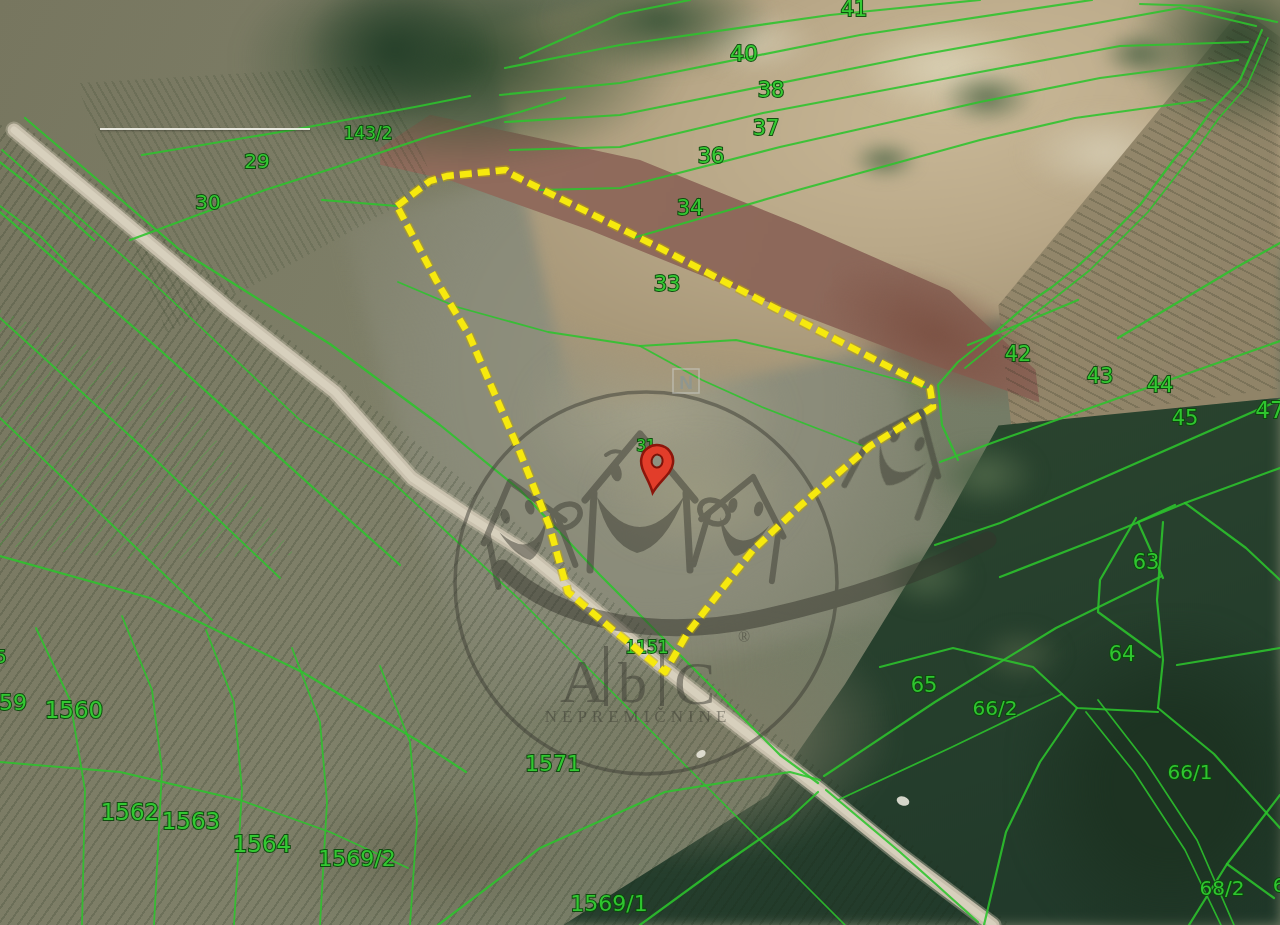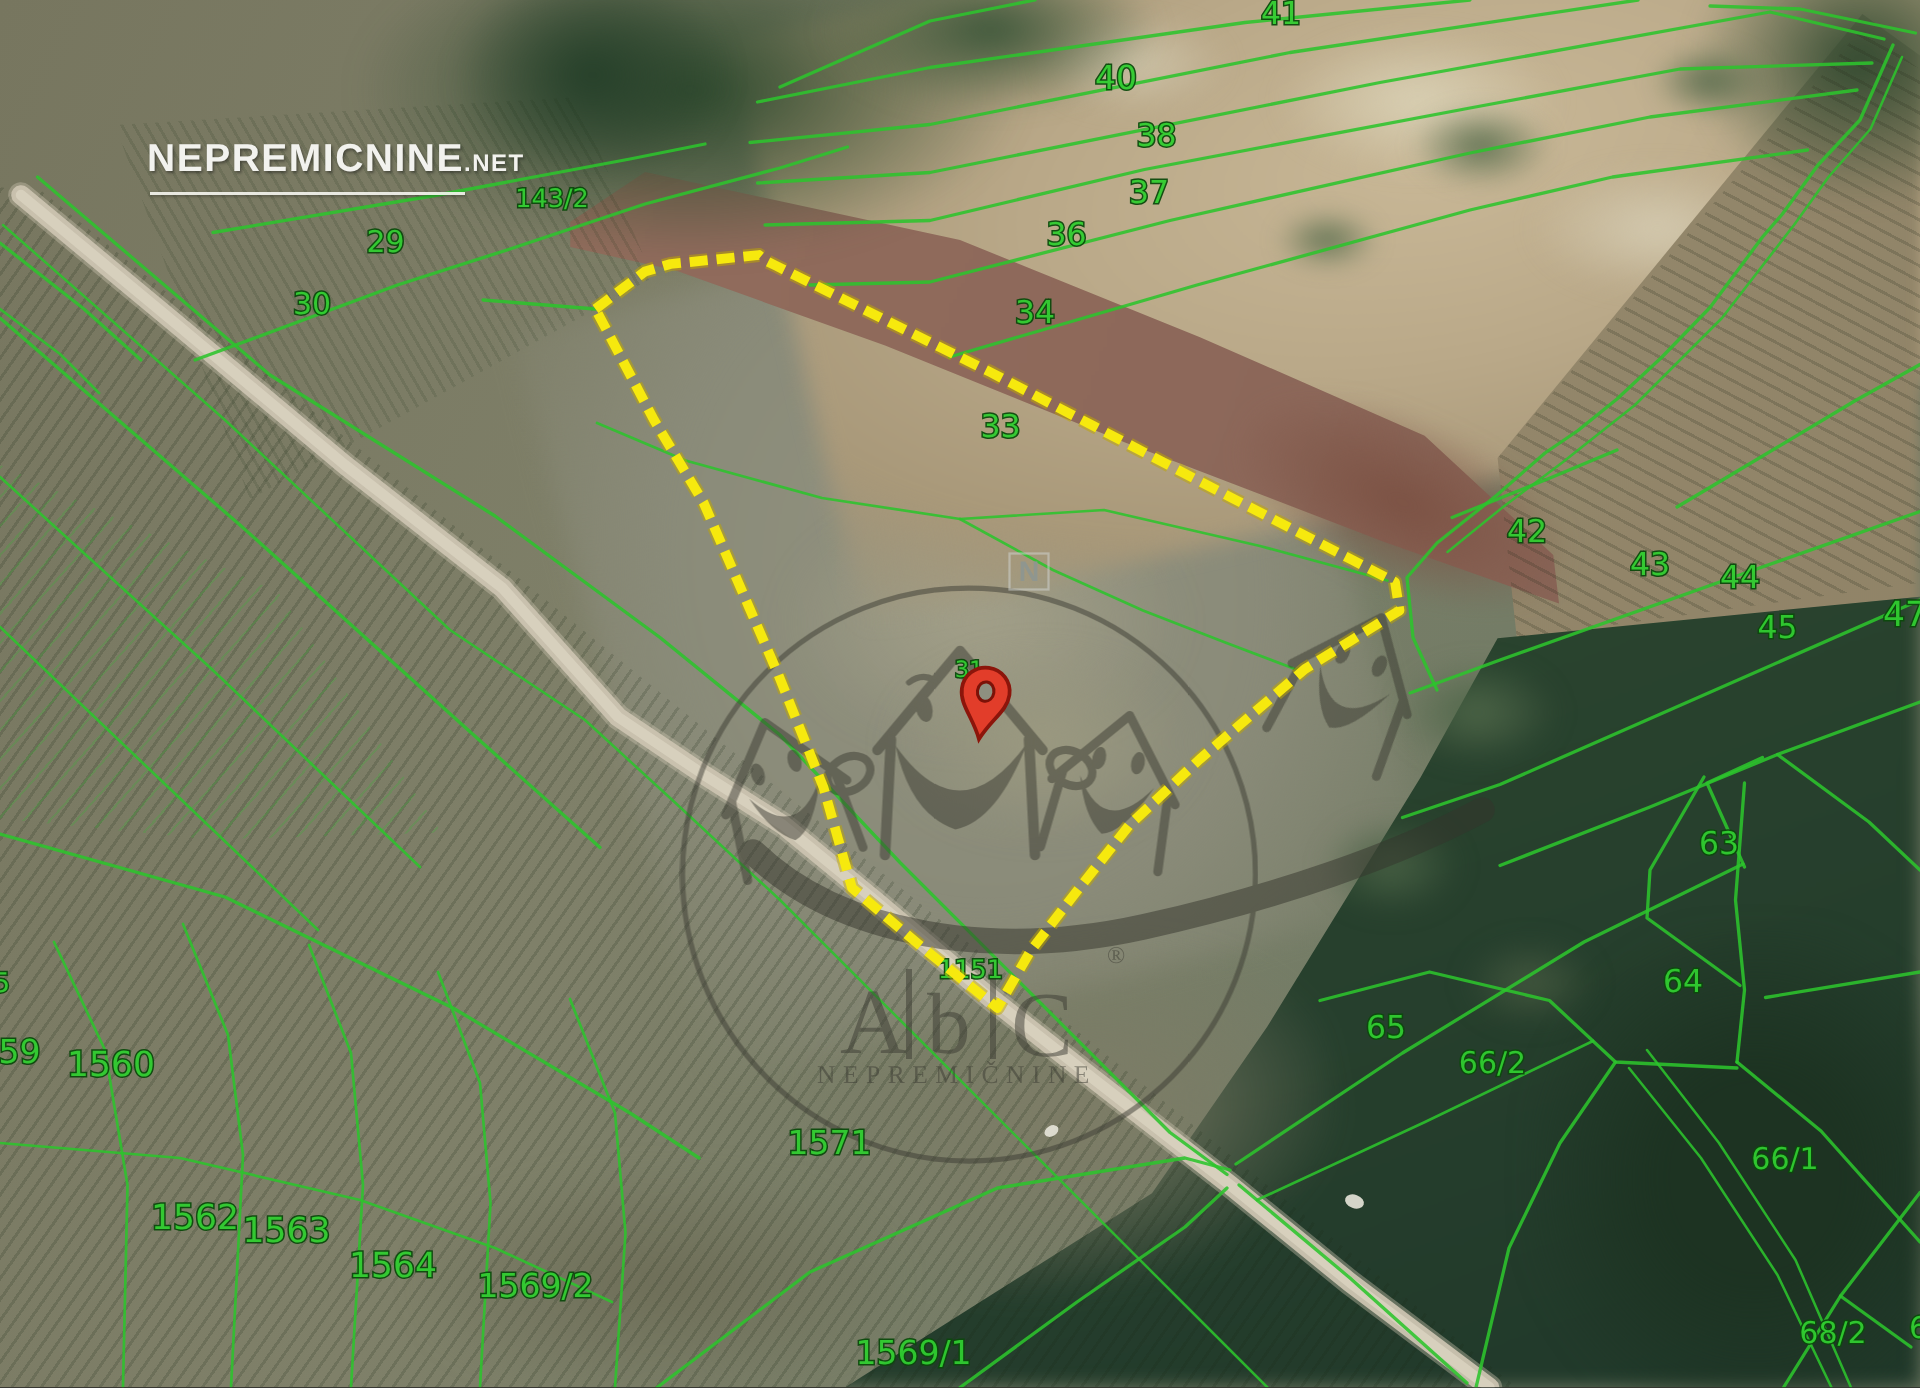--- a/index.html
+++ b/index.html
@@ -283,17 +283,14 @@
       <path d="M0,-24 C9,-24 16,-17 16,-8 C16,3 6,10 0,24 C-6,10 -16,3 -16,-8 C-16,-17 -9,-24 0,-24 Z" fill="#e23d2a" stroke="#8c150b" stroke-width="2.5"></path>
       <ellipse cx="0" cy="-8" rx="5.5" ry="6.5" fill="#8e9080" stroke="#7c1208" stroke-width="2"></ellipse>
     </g>
 
     <g id="g-north" transform="translate(686,381)">
       <rect x="-13" y="-12" width="26" height="24" fill="none" stroke="rgba(205,210,205,0.55)" stroke-width="1.5"></rect>
       <text y="1" text-anchor="middle" dominant-baseline="central" font-size="19" font-weight="bold" fill="#8f968f" font-family="Liberation Sans, sans-serif">N</text>
     </g>
   </svg>
 
-  <div id="logo">
-    <span class="big">NEPREMICNINE</span><span class="small">.NET</span>
-  </div>
   <div id="logo-underline"></div>
 </div>
 
 </body></html>

